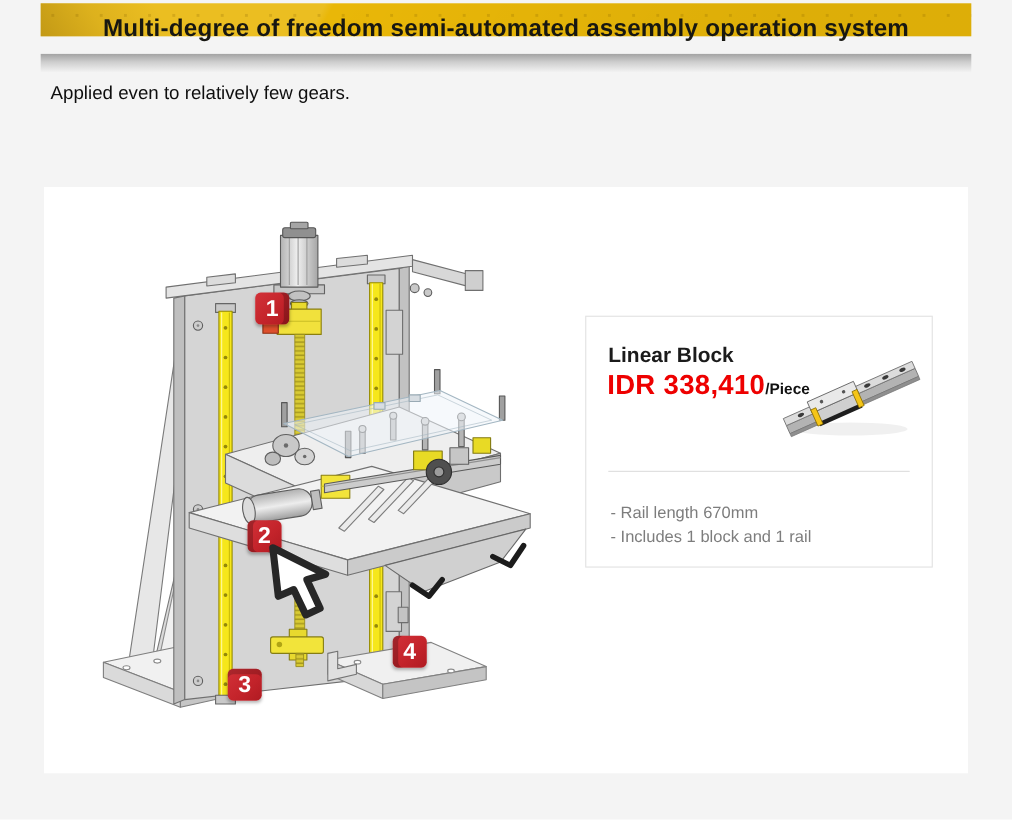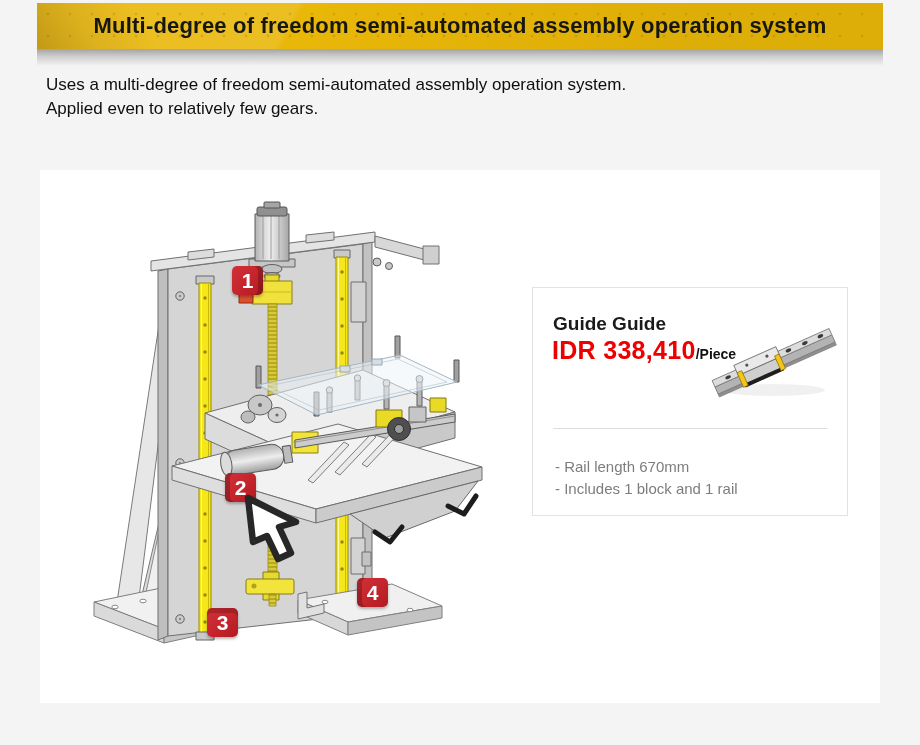--- a/index.html
+++ b/index.html
@@ -3,21 +3,21 @@
 <meta charset="utf-8">
 <style>
   html,body{margin:0;padding:0;}
   body{
     width:920px;height:745px;position:relative;overflow:hidden;
     background:#f4f4f4;
     font-family:"Liberation Sans", sans-serif;
   }
   
   .banner{
-    position:absolute;left:37px;top:3px;width:846px;height:46px;
+    position:absolute;left:37px;top:3px;width:846px;height:30px;
     background:
       radial-gradient(circle, rgba(130,95,0,0.22) 1.5px, rgba(130,95,0,0) 1.6px),
       linear-gradient(58deg, rgba(120,85,0,0.35) 0%, rgba(120,85,0,0.12) 7%, rgba(120,85,0,0) 14%),
       linear-gradient(118deg, rgba(255,255,255,0.10) 30%, rgba(255,255,255,0) 31%, rgba(0,0,0,0.05) 78%, rgba(0,0,0,0.05) 100%),
       #e9b708;
     background-size:22px 22px, 100% 100%, 100% 100%, 100% 100%;
   }
   .banner-title{
     width:100%;height:46px;line-height:46px;text-align:center;
     font-size:22px;font-weight:bold;color:#171712;letter-spacing:0.2px;
@@ -65,21 +65,20 @@
 </style>
 </head>
 <body>
 
 <div class="banner">
   <div class="banner-title">Multi-degree of freedom semi-automated assembly operation system</div>
 </div>
 <div class="banner-shadow"></div>
 
 <div class="intro">
-  <div>Uses a multi-degree of freedom semi-automated assembly operation system.</div>
   <div>Applied even to relatively few gears.</div>
 </div>
 
 <div class="panel">
 
   <svg class="machine-svg" width="840" height="533" viewBox="0 0 840 533">
     <defs>
       <linearGradient id="motorGrad" x1="0" y1="0" x2="1" y2="0">
         <stop offset="0" stop-color="#b3b3b3"></stop>
           <stop offset="0.45" stop-color="#efefef"></stop>
@@ -260,21 +259,21 @@
   <div class="badge badge-1 fold-r">1</div>
   <div class="badge badge-2 fold-l">2</div>
   <div class="badge badge-3 fold-t">3</div>
   <div class="badge badge-4 fold-l">4</div>
 
   <svg class="cursor-wrap" viewBox="0 0 70 76">
     <polygon points="10,6 58,30 41,35 53,61 40,67 29,44 15,50" fill="#ffffff" stroke="#272727" stroke-width="6.5" stroke-linejoin="round"></polygon>
   </svg>
 
   <div class="card">
-    <div class="card-name">Guide Guide</div>
+    <div class="card-name">Linear Block</div>
     <div class="card-price-row">
       <span class="card-price">IDR 338,410</span><span class="card-unit">/Piece</span>
     </div>
 
     <svg class="card-img" viewBox="0 0 132 98">
       <ellipse cx="66" cy="80" rx="52" ry="6" fill="rgba(0,0,0,0.06)"></ellipse>
       <g transform="rotate(-24 66 50)">
         <rect x="2" y="51" width="128" height="8" fill="#b3b3b3" stroke="#787878" stroke-width="0.8"></rect>
         <rect x="2" y="44" width="128" height="7" fill="#dcdcdc" stroke="#787878" stroke-width="0.8"></rect>
         <ellipse cx="18" cy="47.5" rx="3" ry="1.7" fill="#3a3a3a"></ellipse>

